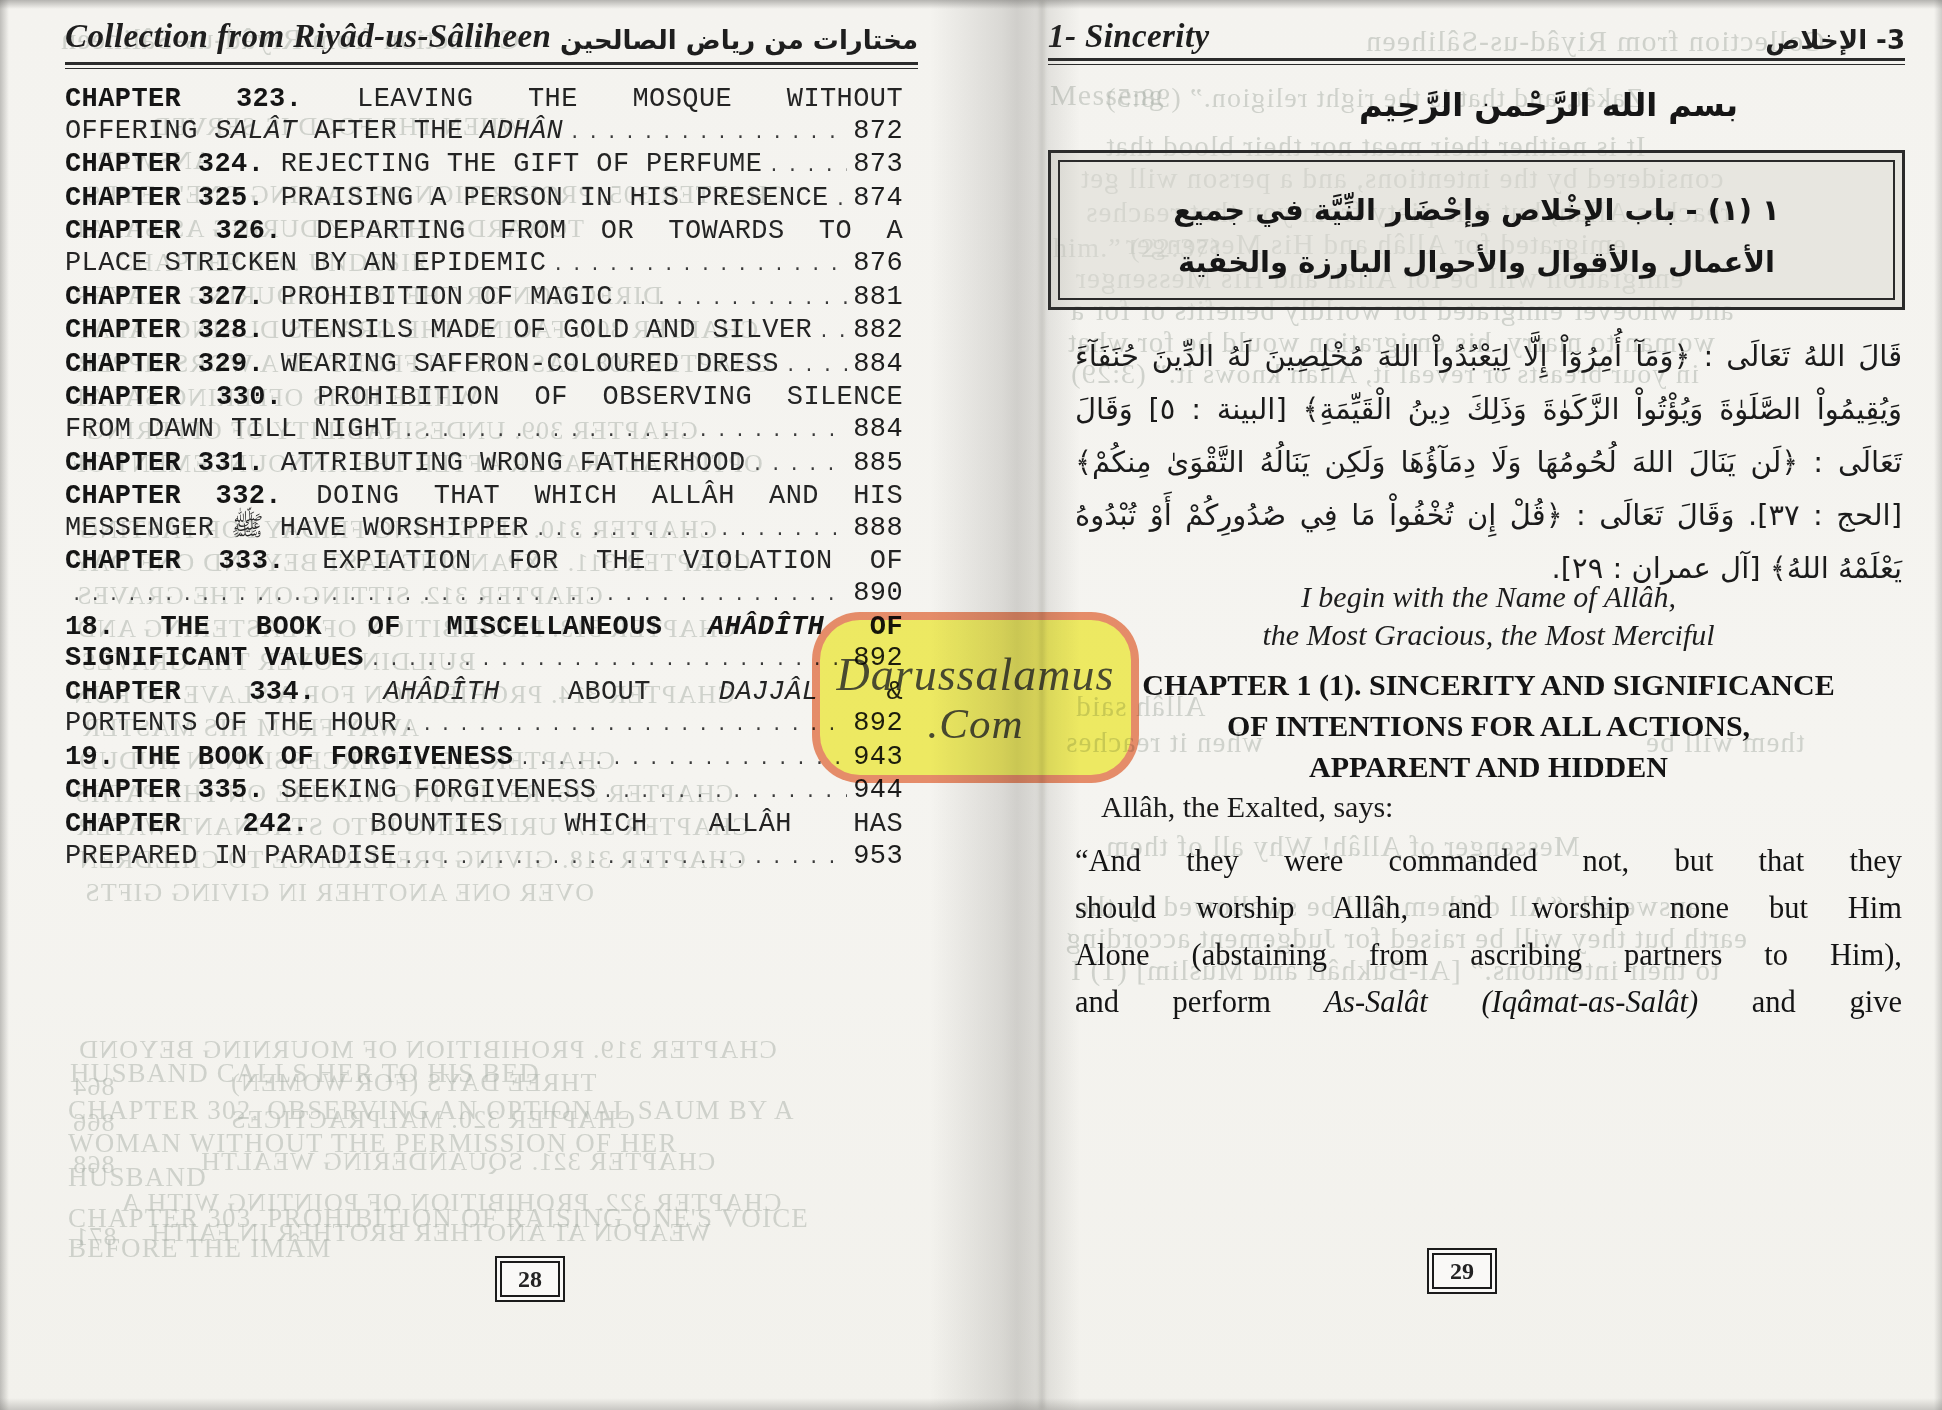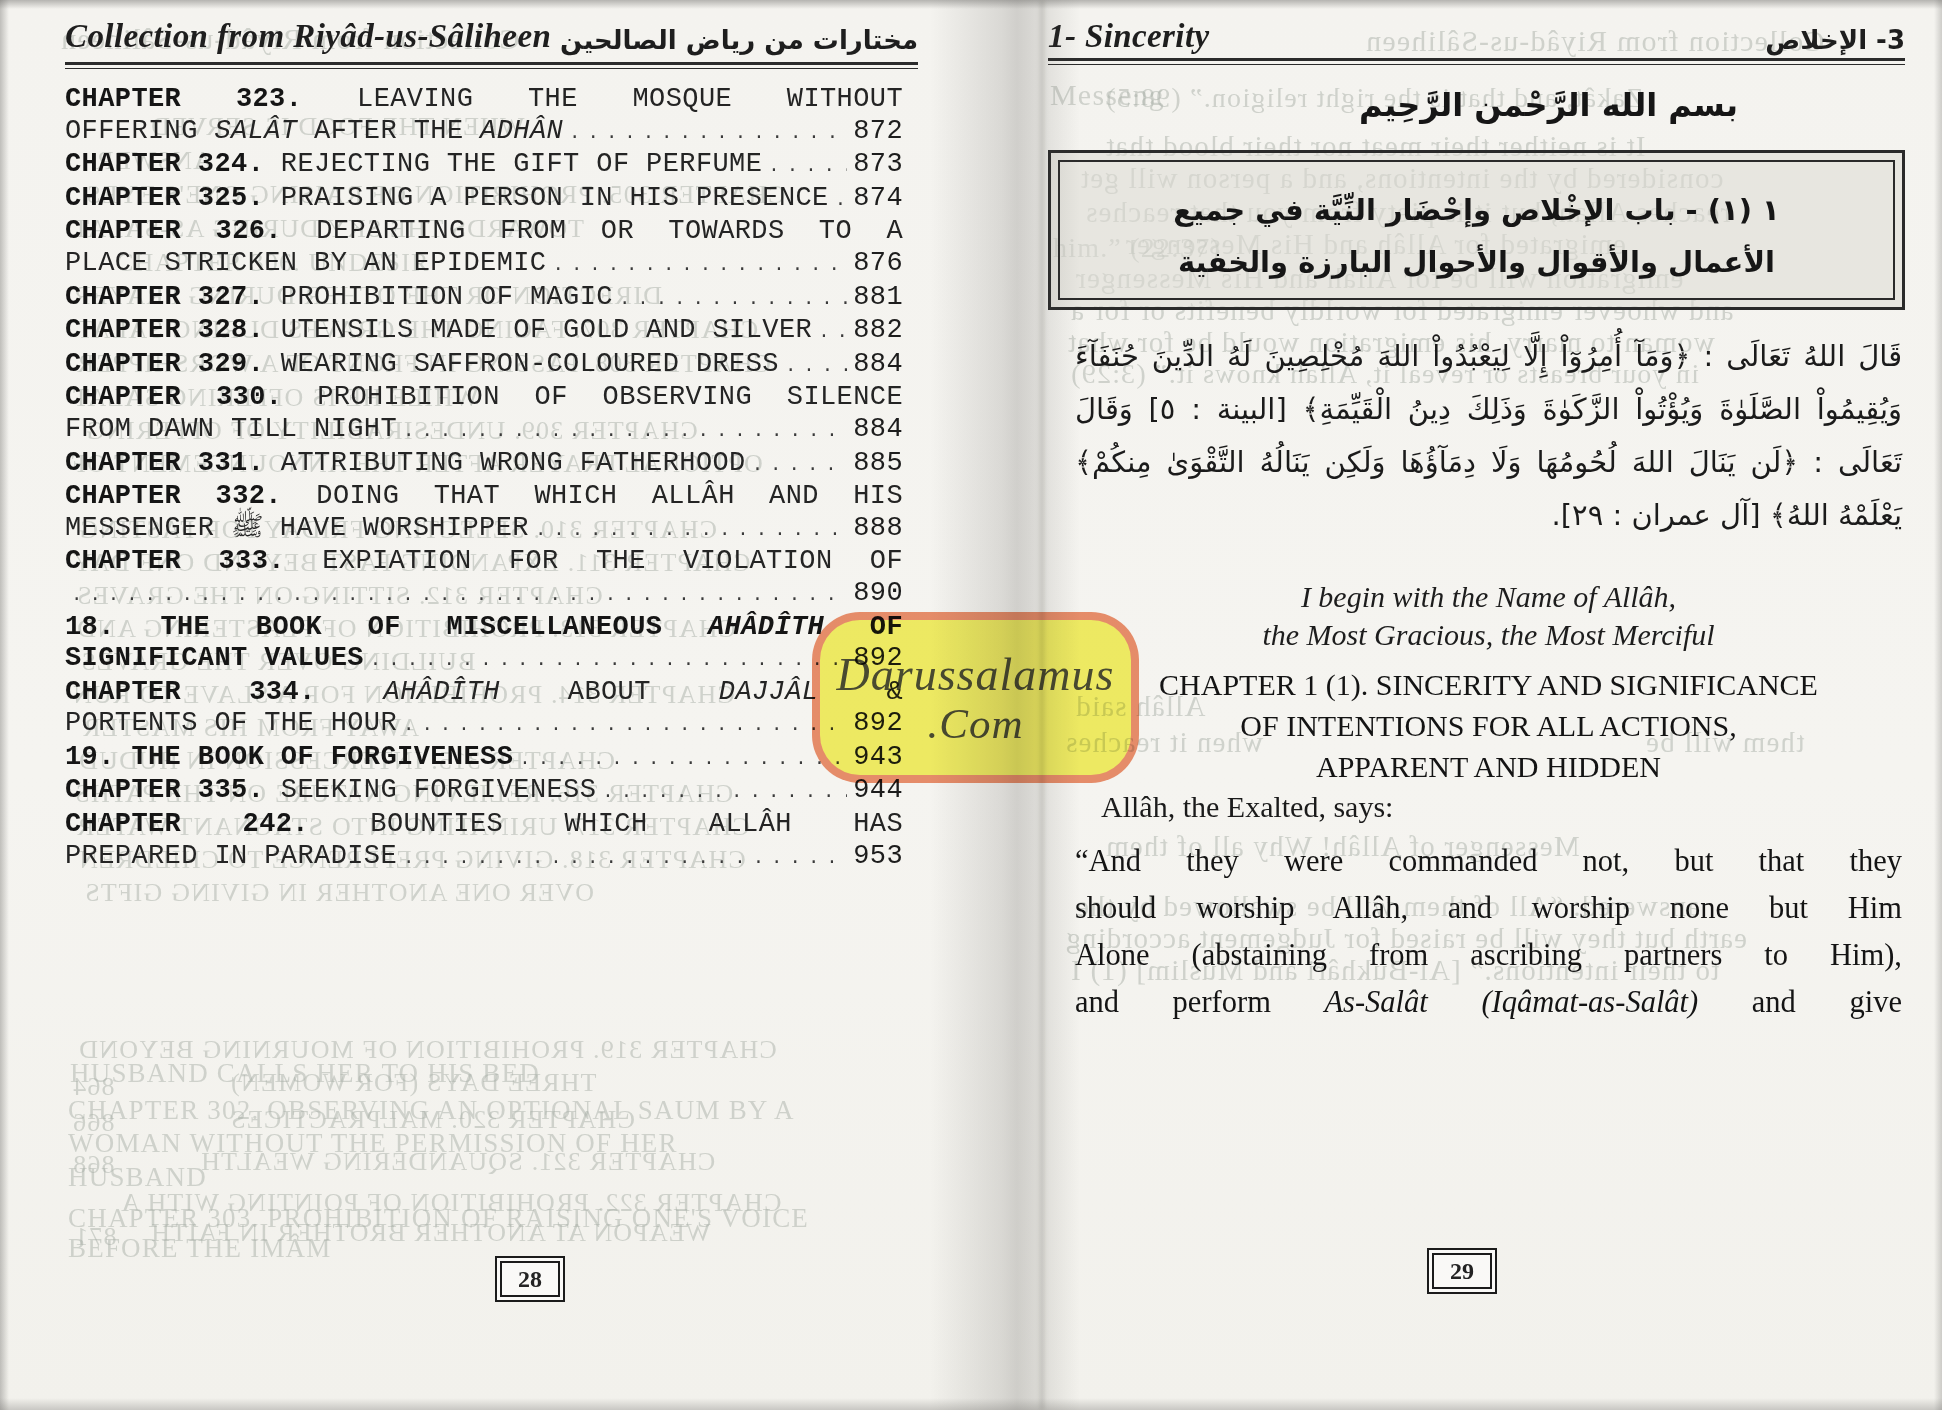--- a/index.html
+++ b/index.html
@@ -58,21 +58,21 @@
                border:3px solid #2a2a2a;background:rgba(221,219,212,.55);padding:7px;}
   .chapter-box-inner{border:2px solid #2a2a2a;height:100%;box-sizing:border-box;text-align:center;
                direction:rtl;font-family:"DejaVu Sans",sans-serif;font-weight:bold;font-size:29px;
                line-height:52px;padding-top:22px;color:#161616;}
   .quran{position:absolute;top:330px;left:30px;width:827px;direction:rtl;
          font-family:"DejaVu Sans",sans-serif;font-size:29px;line-height:53px;color:#1b1b1b;}
   .qline{text-align:justify;text-align-last:justify;}
   .qline.last{text-align-last:right;}
   .basmala-en{position:absolute;top:578px;left:30px;width:827px;text-align:center;
               font-style:italic;font-size:30px;line-height:38px;color:#1d1d1d;}
-  .chap-head{position:absolute;top:664px;left:30px;width:827px;text-align:center;font-weight:normal;
+  .chap-head{position:absolute;top:664px;left:30px;width:827px;text-align:center;font-weight:bold;
              font-size:30px;line-height:41px;color:#141414;}
   .says{position:absolute;top:790px;left:30px;width:827px;font-size:30px;text-indent:26px;color:#1b1b1b;}
   .quote{position:absolute;top:838px;left:30px;width:827px;font-size:30.5px;line-height:47px;color:#141414;}
   .quote .qt{text-align:justify;text-align-last:justify;}
   .quote .i{font-style:italic;}
 
   
   .pagebox{position:absolute;border:2px solid #1b1b1b;padding:3px;background:rgba(255,255,255,.55);}
   .pagebox-inner{border:2px solid #1b1b1b;padding:0 16px;font-weight:bold;font-size:24px;line-height:32px;}
   #left-page .pagebox{left:495px;top:1256px;}
@@ -287,20 +287,21 @@
           <div class="chapter-box-inner">
             <div>١ (١) - باب الإخْلاص وإحْضَار النِّيَّة في جميع</div>
             <div>الأعمال والأقوال والأحوال البارزة والخفية</div>
           </div>
         </div>
 
         <div class="quran">
           <div class="qline">قَالَ اللهُ تَعَالَى : ﴿وَمَآ أُمِرُوٓاْ إِلَّا لِيَعْبُدُواْ اللهَ مُخْلِصِينَ لَهُ الدِّينَ حُنَفَآءَ</div>
           <div class="qline">وَيُقِيمُواْ الصَّلَوٰةَ وَيُؤْتُواْ الزَّكَوٰةَ وَذَلِكَ دِينُ الْقَيِّمَةِ﴾ [البينة : ٥] وَقَالَ</div>
           <div class="qline">تَعَالَى : ﴿لَن يَنَالَ اللهَ لُحُومُهَا وَلَا دِمَآؤُهَا وَلَكِن يَنَالُهُ التَّقْوَىٰ مِنكُمْ﴾</div>
+          <div class="qline">[الحج : ٣٧]. وَقَالَ تَعَالَى : ﴿قُلْ إِن تُخْفُواْ مَا فِي صُدُورِكُمْ أَوْ تُبْدُوهُ</div>
           <div class="qline last">يَعْلَمْهُ اللهُ﴾ [آل عمران : ٢٩].</div>
         </div>
 
         <div class="basmala-en">
           <div>I begin with the Name of Allâh,</div>
           <div>the Most Gracious, the Most Merciful</div>
         </div>
 
         <div class="chap-head">
           <div>CHAPTER 1 (1). SINCERITY AND SIGNIFICANCE</div>

